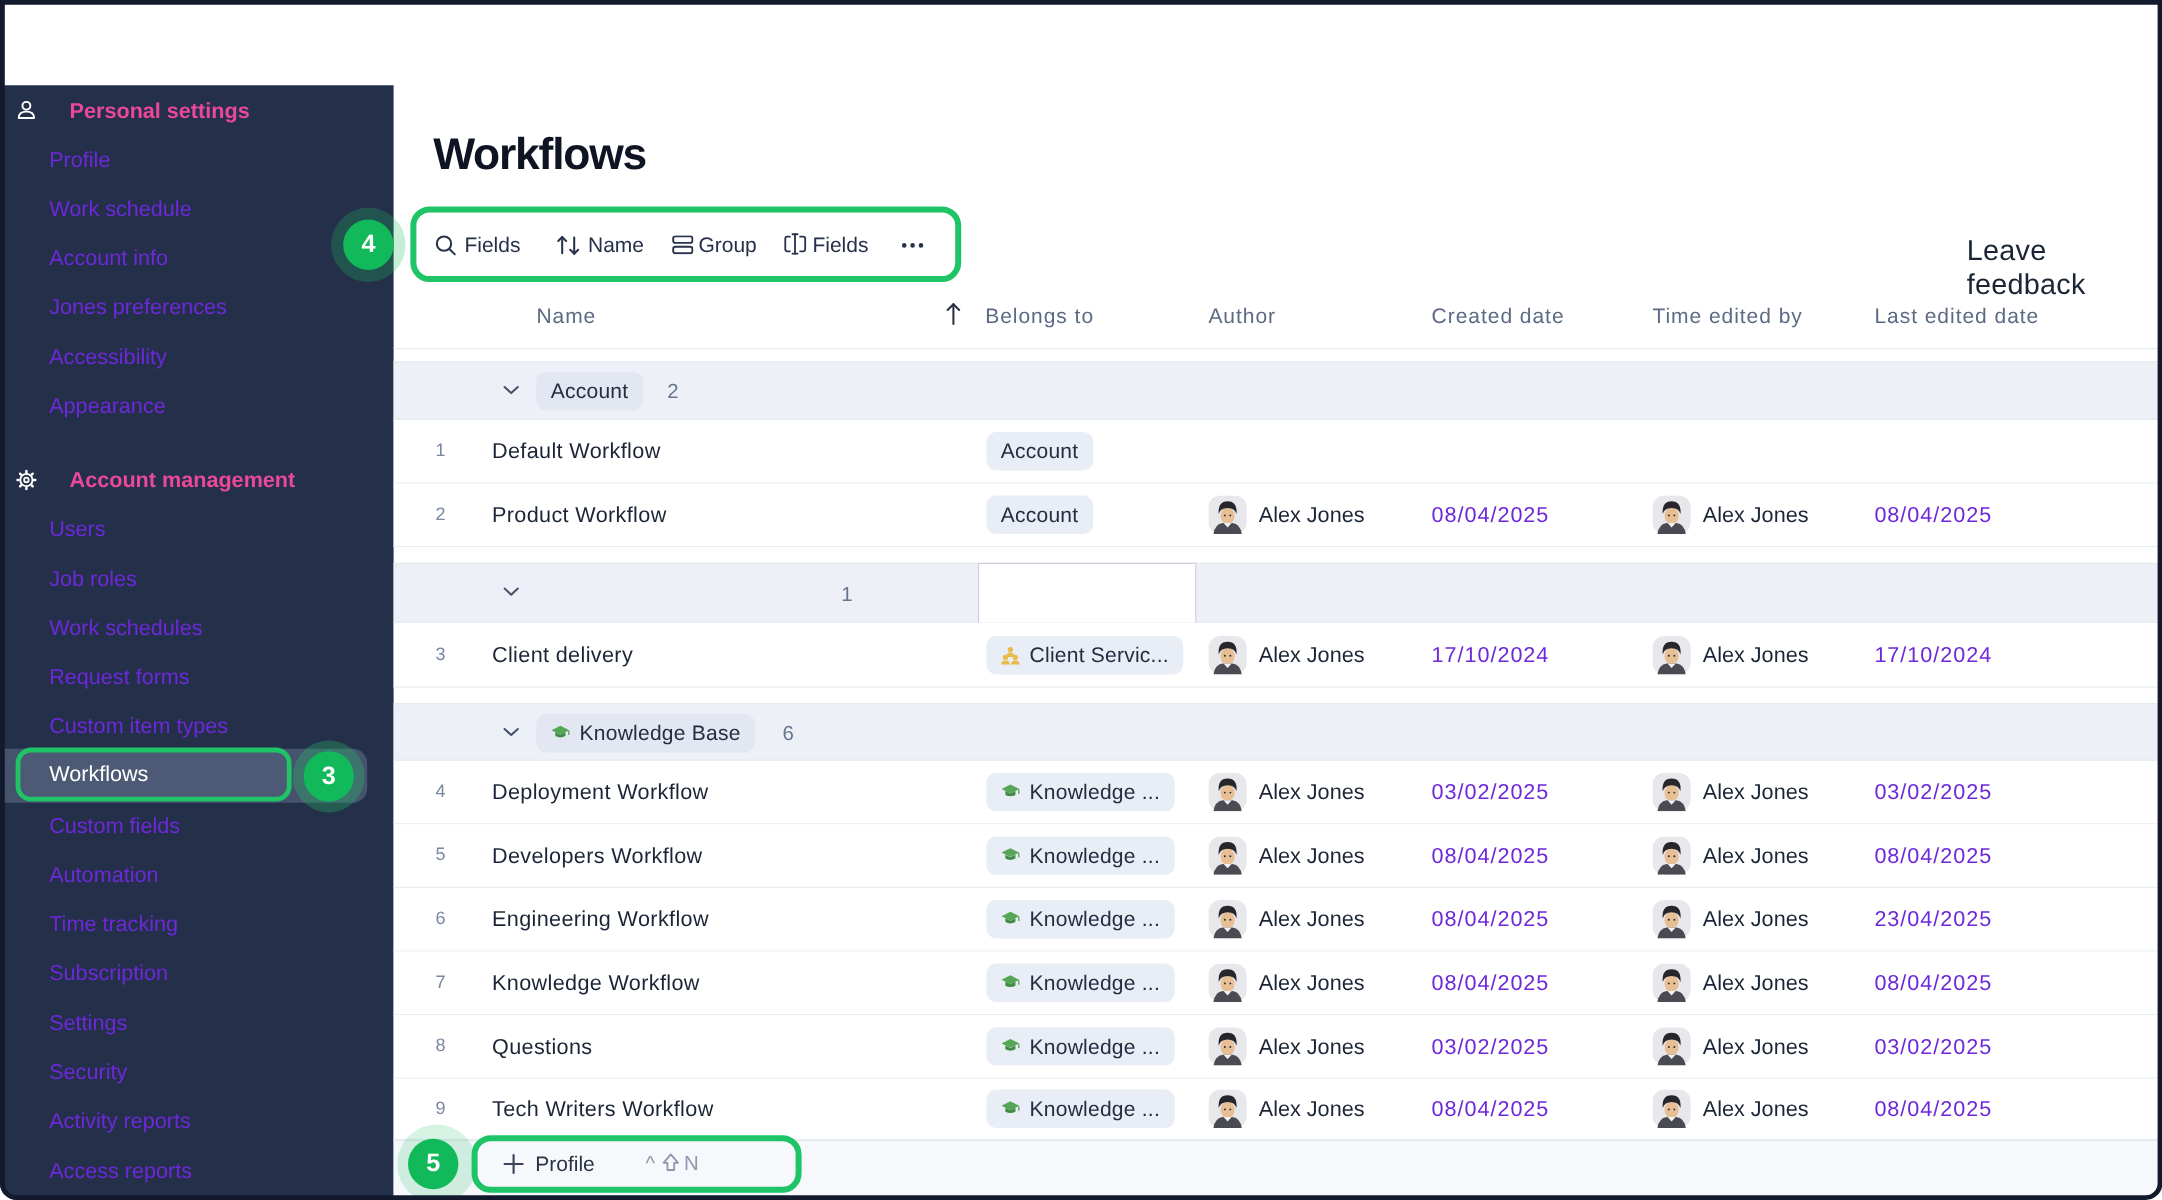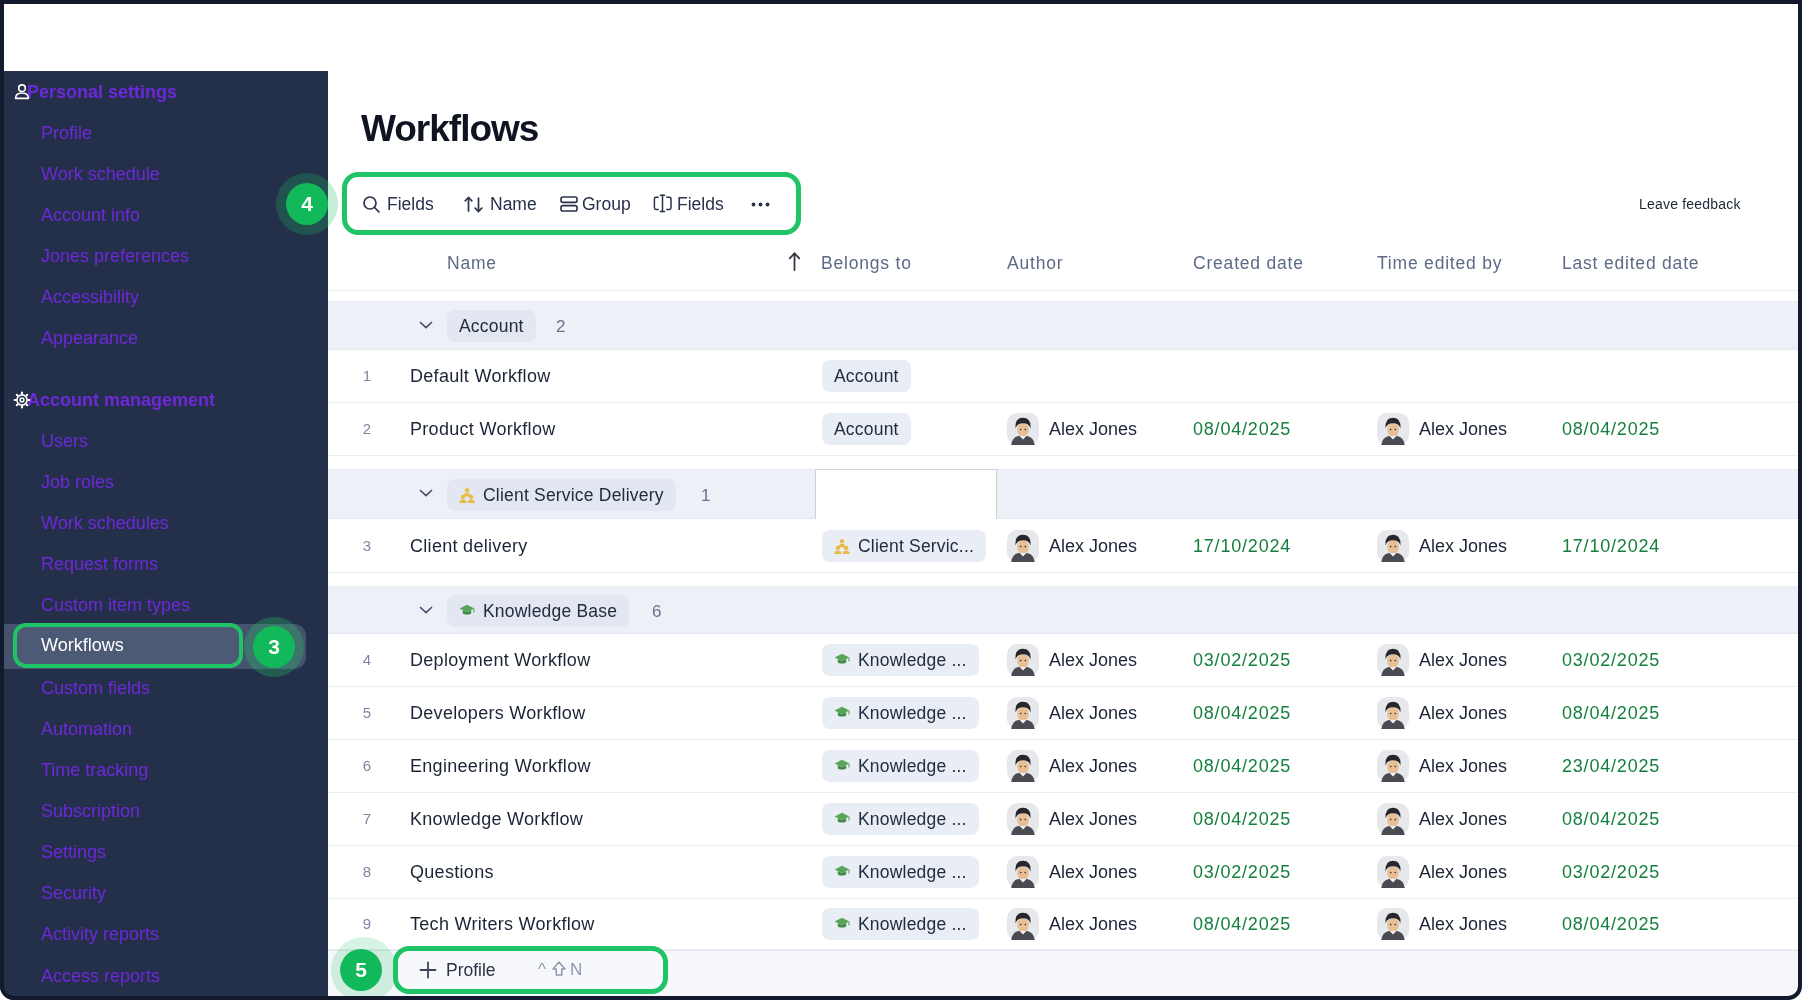--- a/index.html
+++ b/index.html
@@ -2,30 +2,30 @@
 <html><head><meta charset="utf-8"><title>Workflows</title><style>
 *{margin:0;padding:0;box-sizing:border-box}
 html,body{width:1802px;height:1000px;overflow:hidden;background:#fff;
  font-family:"Liberation Sans",sans-serif;}
 .a{position:absolute}
 #app{position:absolute;left:0;top:0;width:1802px;height:1000px;background:#fff}
 #topbar{position:absolute;left:0;top:0;width:1802px;height:71px;background:#24304A}
 #sidebar{position:absolute;left:0;top:71px;width:328px;height:929px;background:#24304A;border-bottom-left-radius:14px}
 #frame{position:absolute;left:0;top:0;width:1802px;height:1000px;border:4px solid #131A2E;border-radius:0 0 14px 14px;pointer-events:none;z-index:50}
 .sitem{position:absolute;left:41px;font-size:18px;color:#6d28d9;line-height:24px;white-space:nowrap}
-.shead{position:absolute;left:27px;font-size:18px;font-weight:700;color:#6d28d9;line-height:24px;white-space:nowrap}
+.shead{position:absolute;left:58px;font-size:18px;font-weight:700;color:#ec4899;line-height:24px;white-space:nowrap}
 .band{position:absolute;left:328px;width:1474px;background:#EDF0F6;border-top:1px solid #E7EAF1;border-bottom:1px solid #E3E7EF}
 .row{position:absolute;left:328px;width:1474px;background:#fff;border-bottom:1px solid #EAEDF2}
 .num{position:absolute;left:28px;width:22px;text-align:center;font-size:15px;color:#7A87A0}
 .nm{position:absolute;left:82px;font-size:18px;color:#1B2536;white-space:nowrap;letter-spacing:0.3px}
 .chip{position:absolute;height:32px;border-radius:8px;background:#E9EDF5;display:flex;align-items:center;padding:0 12px;font-size:17.5px;color:#232D3F;white-space:nowrap;letter-spacing:0.2px}
 .gchip{background:#E3E7F1}
 .chip svg{margin-right:8px;flex:0 0 auto}
 .aname{position:absolute;font-size:18px;color:#1B2536;white-space:nowrap}
-.dt{position:absolute;font-size:18px;color:#15803d;white-space:nowrap;letter-spacing:0.8px}
+.dt{position:absolute;font-size:18px;color:#6d28d9;white-space:nowrap;letter-spacing:0.8px}
 .cnt{position:absolute;font-size:17px;color:#68758F}
 .av{position:absolute;width:32px;height:32px}
 .hl{position:absolute;font-size:17.5px;color:#5D6A85;white-space:nowrap;letter-spacing:0.8px}
 .grect{position:absolute;border:5px solid #1EC465;border-radius:16px;z-index:30}
 .gcirc{position:absolute;width:42px;height:42px;border-radius:50%;background:#12B95A;color:#fff;font-size:21px;font-weight:700;display:flex;align-items:center;justify-content:center;z-index:31}
 .ghalo{position:absolute;border-radius:50%;z-index:29}
 .tbt{position:absolute;font-size:17.5px;color:#26304A;white-space:nowrap}
 </style></head><body>
 <div id="app">
 
@@ -98,21 +98,21 @@
         <path d="M13.53 13.53 L14.23 14.23"></path>
         <path d="M3.77 14.23 L4.47 13.53"></path>
         <path d="M13.53 4.47 L14.23 3.77"></path>
       </g>
     </svg>
 <div class="a" style="left:13px;top:623px;width:230px;height:45px;border:4.5px solid #1EC465;border-radius:13px;background:#4D5A75;z-index:10"></div>
 <div class="a" style="left:41px;top:635px;font-size:18px;color:#FFFFFF;z-index:11">Workflows</div>
 <div class="ghalo" style="left:244px;top:617px;width:60px;height:60px;background:rgba(35,197,103,0.30)"></div>
 <div class="gcirc" style="left:253px;top:626px">3</div>
 <div class="a" style="left:361px;top:108px;font-size:37px;font-weight:700;color:#0E1422;letter-spacing:-1px">Workflows</div>
-<div class="a" style="left:1639px;top:196px;font-size:14px;color:#1B2536;letter-spacing:0.2px">Leave feedback</div>
+<div class="a" style="left:1639px;top:196px;font-size:24px;color:#1B2536;letter-spacing:0.2px">Leave feedback</div>
 <div class="grect" style="left:342px;top:172px;width:459px;height:63px"></div>
 <svg class="a" style="left:362px;top:195px" width="19" height="19" viewBox="0 0 19 19">
       <circle cx="8" cy="8" r="6" stroke="#28334A" stroke-width="1.7" fill="none"></circle>
       <path d="M12.5 12.5 L17 17" stroke="#28334A" stroke-width="1.7" stroke-linecap="round"></path>
     </svg>
 <div class="tbt" style="left:387px;top:194px">Fields</div>
 <svg class="a" style="left:463px;top:194px" width="22" height="21" viewBox="0 0 22 21">
       <g stroke="#28334A" stroke-width="1.7" fill="none" stroke-linecap="round" stroke-linejoin="round">
         <path d="M5.5 17 L5.5 3.5"></path>
         <path d="M2.2 6.8 L5.5 3.5 L8.8 6.8"></path>
@@ -162,23 +162,20 @@
 <svg class="a" style="left:91px;top:19px" width="14" height="9" viewBox="0 0 14 9">
         <use href="#chev"></use>
       </svg>
 <div class="chip gchip" style="left:119px;top:8px">Account</div>
 <div class="cnt" style="left:228px;top:15px">2</div>
 </div>
 <div class="band" style="top:469px;height:50px">
 <svg class="a" style="left:91px;top:19px" width="14" height="9" viewBox="0 0 14 9">
         <use href="#chev"></use>
       </svg>
-<div class="chip gchip" style="left:119px;top:9px"><svg width="16" height="16" viewBox="0 0 16 16">
-          <use href="#org"></use>
-        </svg>Client Service Delivery</div>
 <div class="cnt" style="left:373px;top:16px">1</div>
 <div class="a" style="left:487px;top:-1px;width:182px;height:51px;background:#fff;border:1px solid #CBD0DA"></div>
 </div>
 <div class="band" style="top:586px;height:48px">
 <svg class="a" style="left:91px;top:19px" width="14" height="9" viewBox="0 0 14 9">
         <use href="#chev"></use>
       </svg>
 <div class="chip gchip" style="left:119px;top:8px"><svg width="16" height="16" viewBox="0 0 16 16">
           <use href="#cap"></use>
         </svg>Knowledge Base</div>

